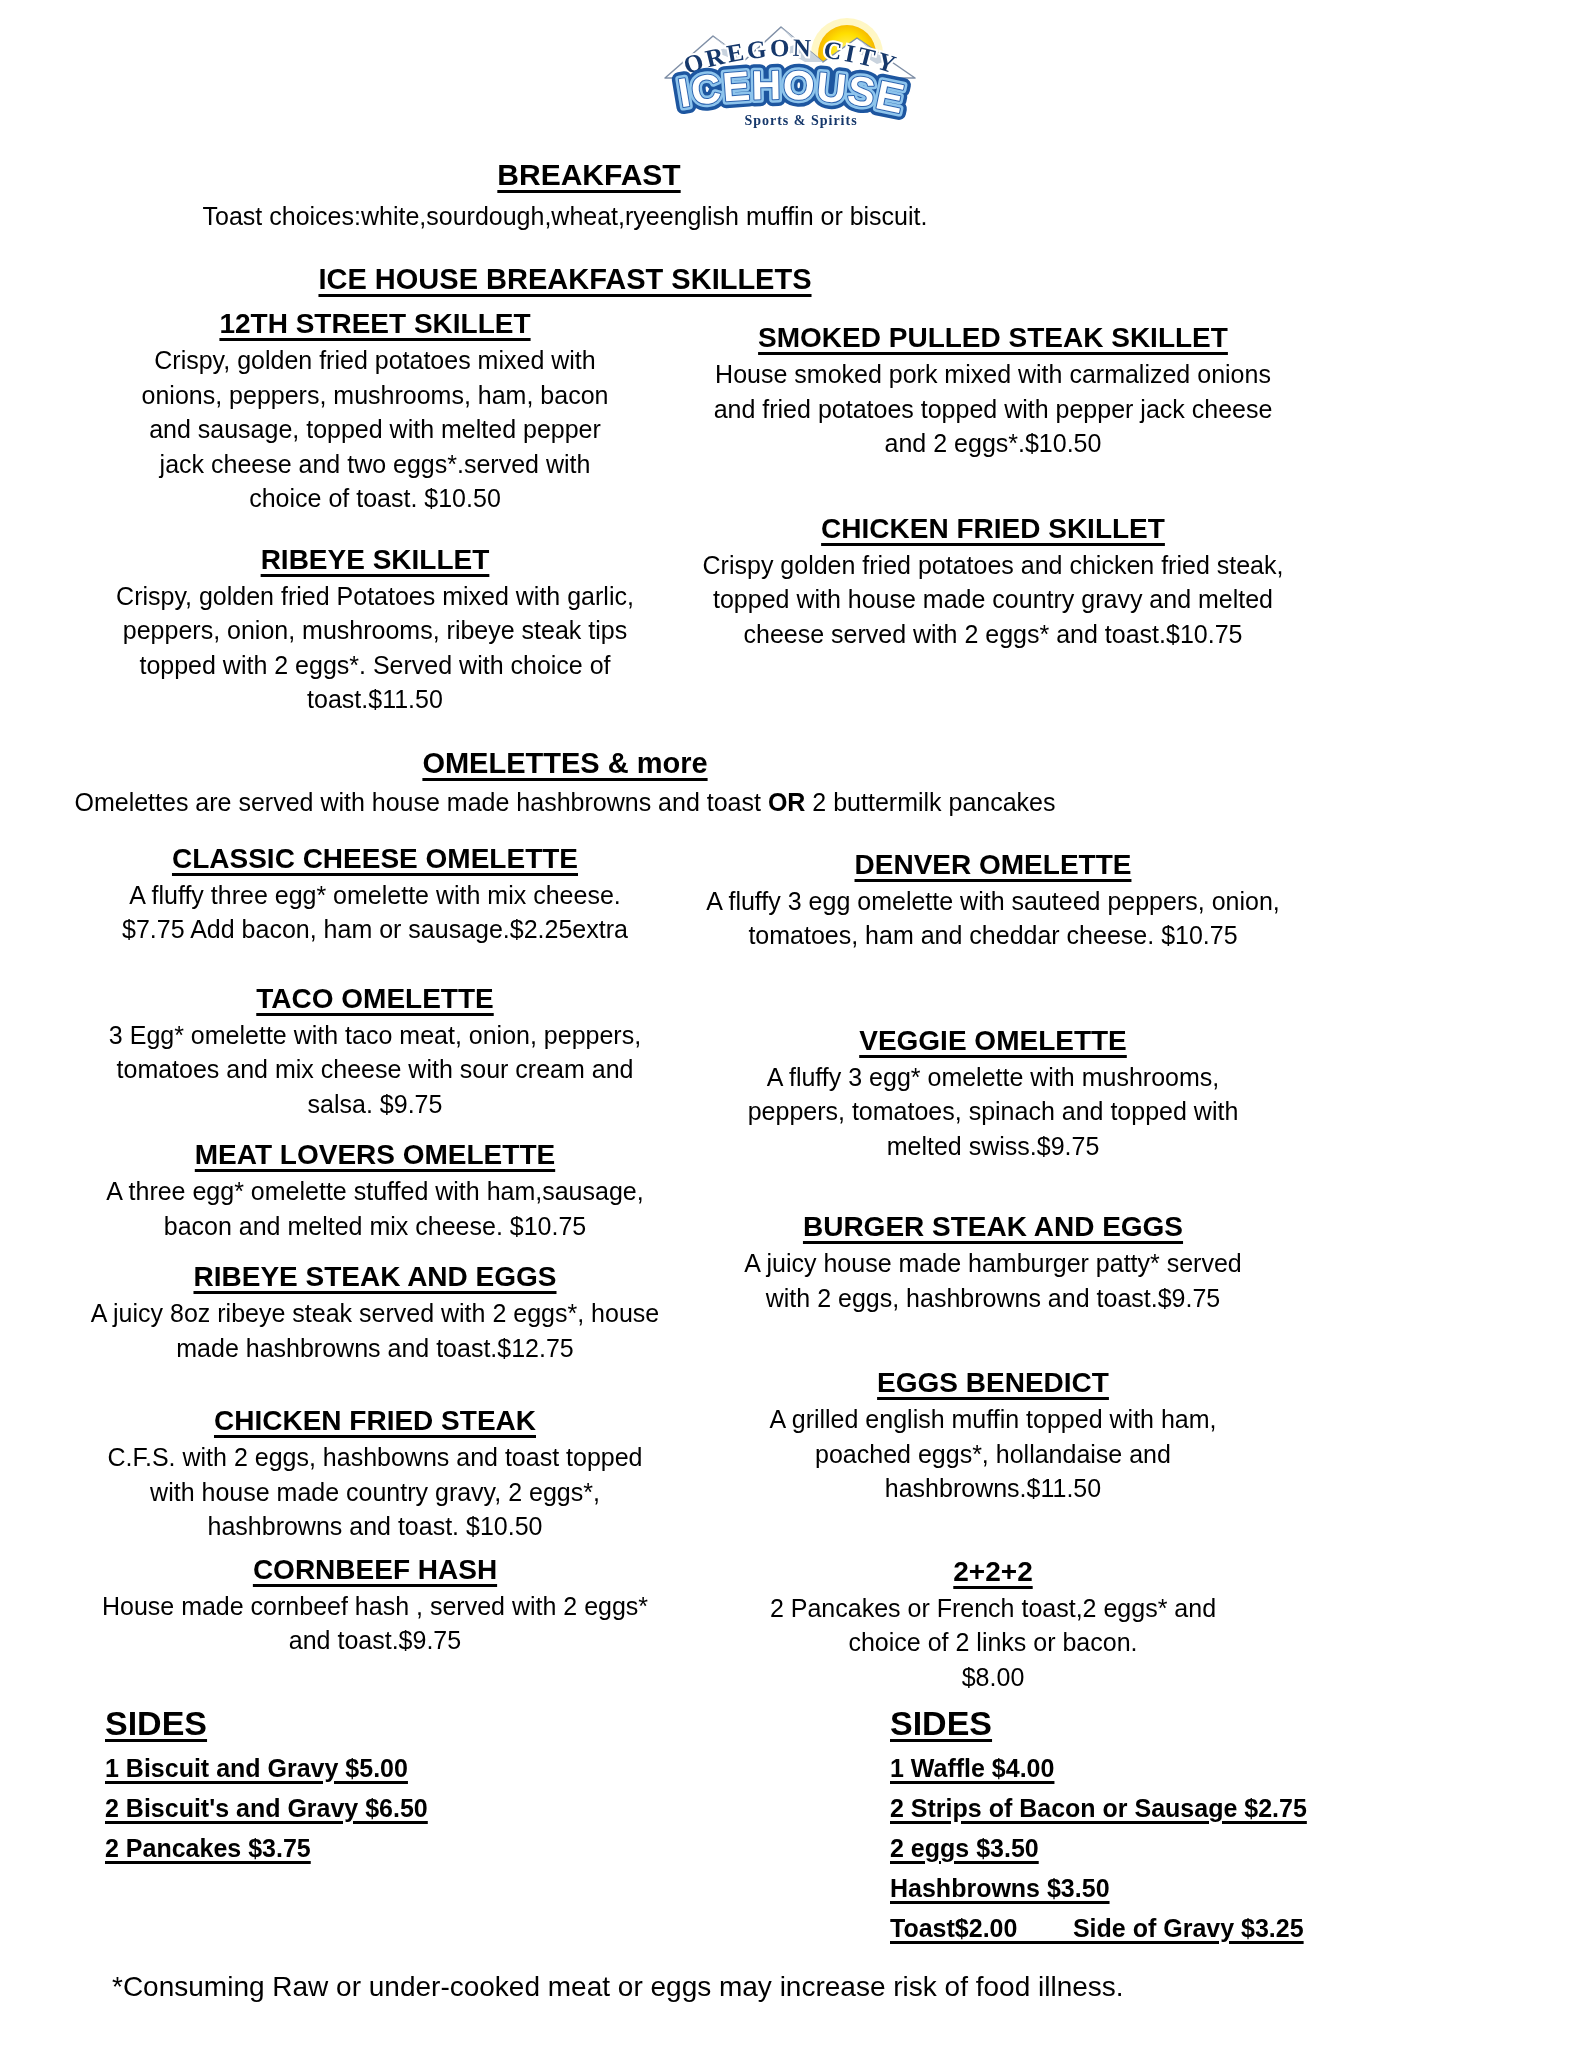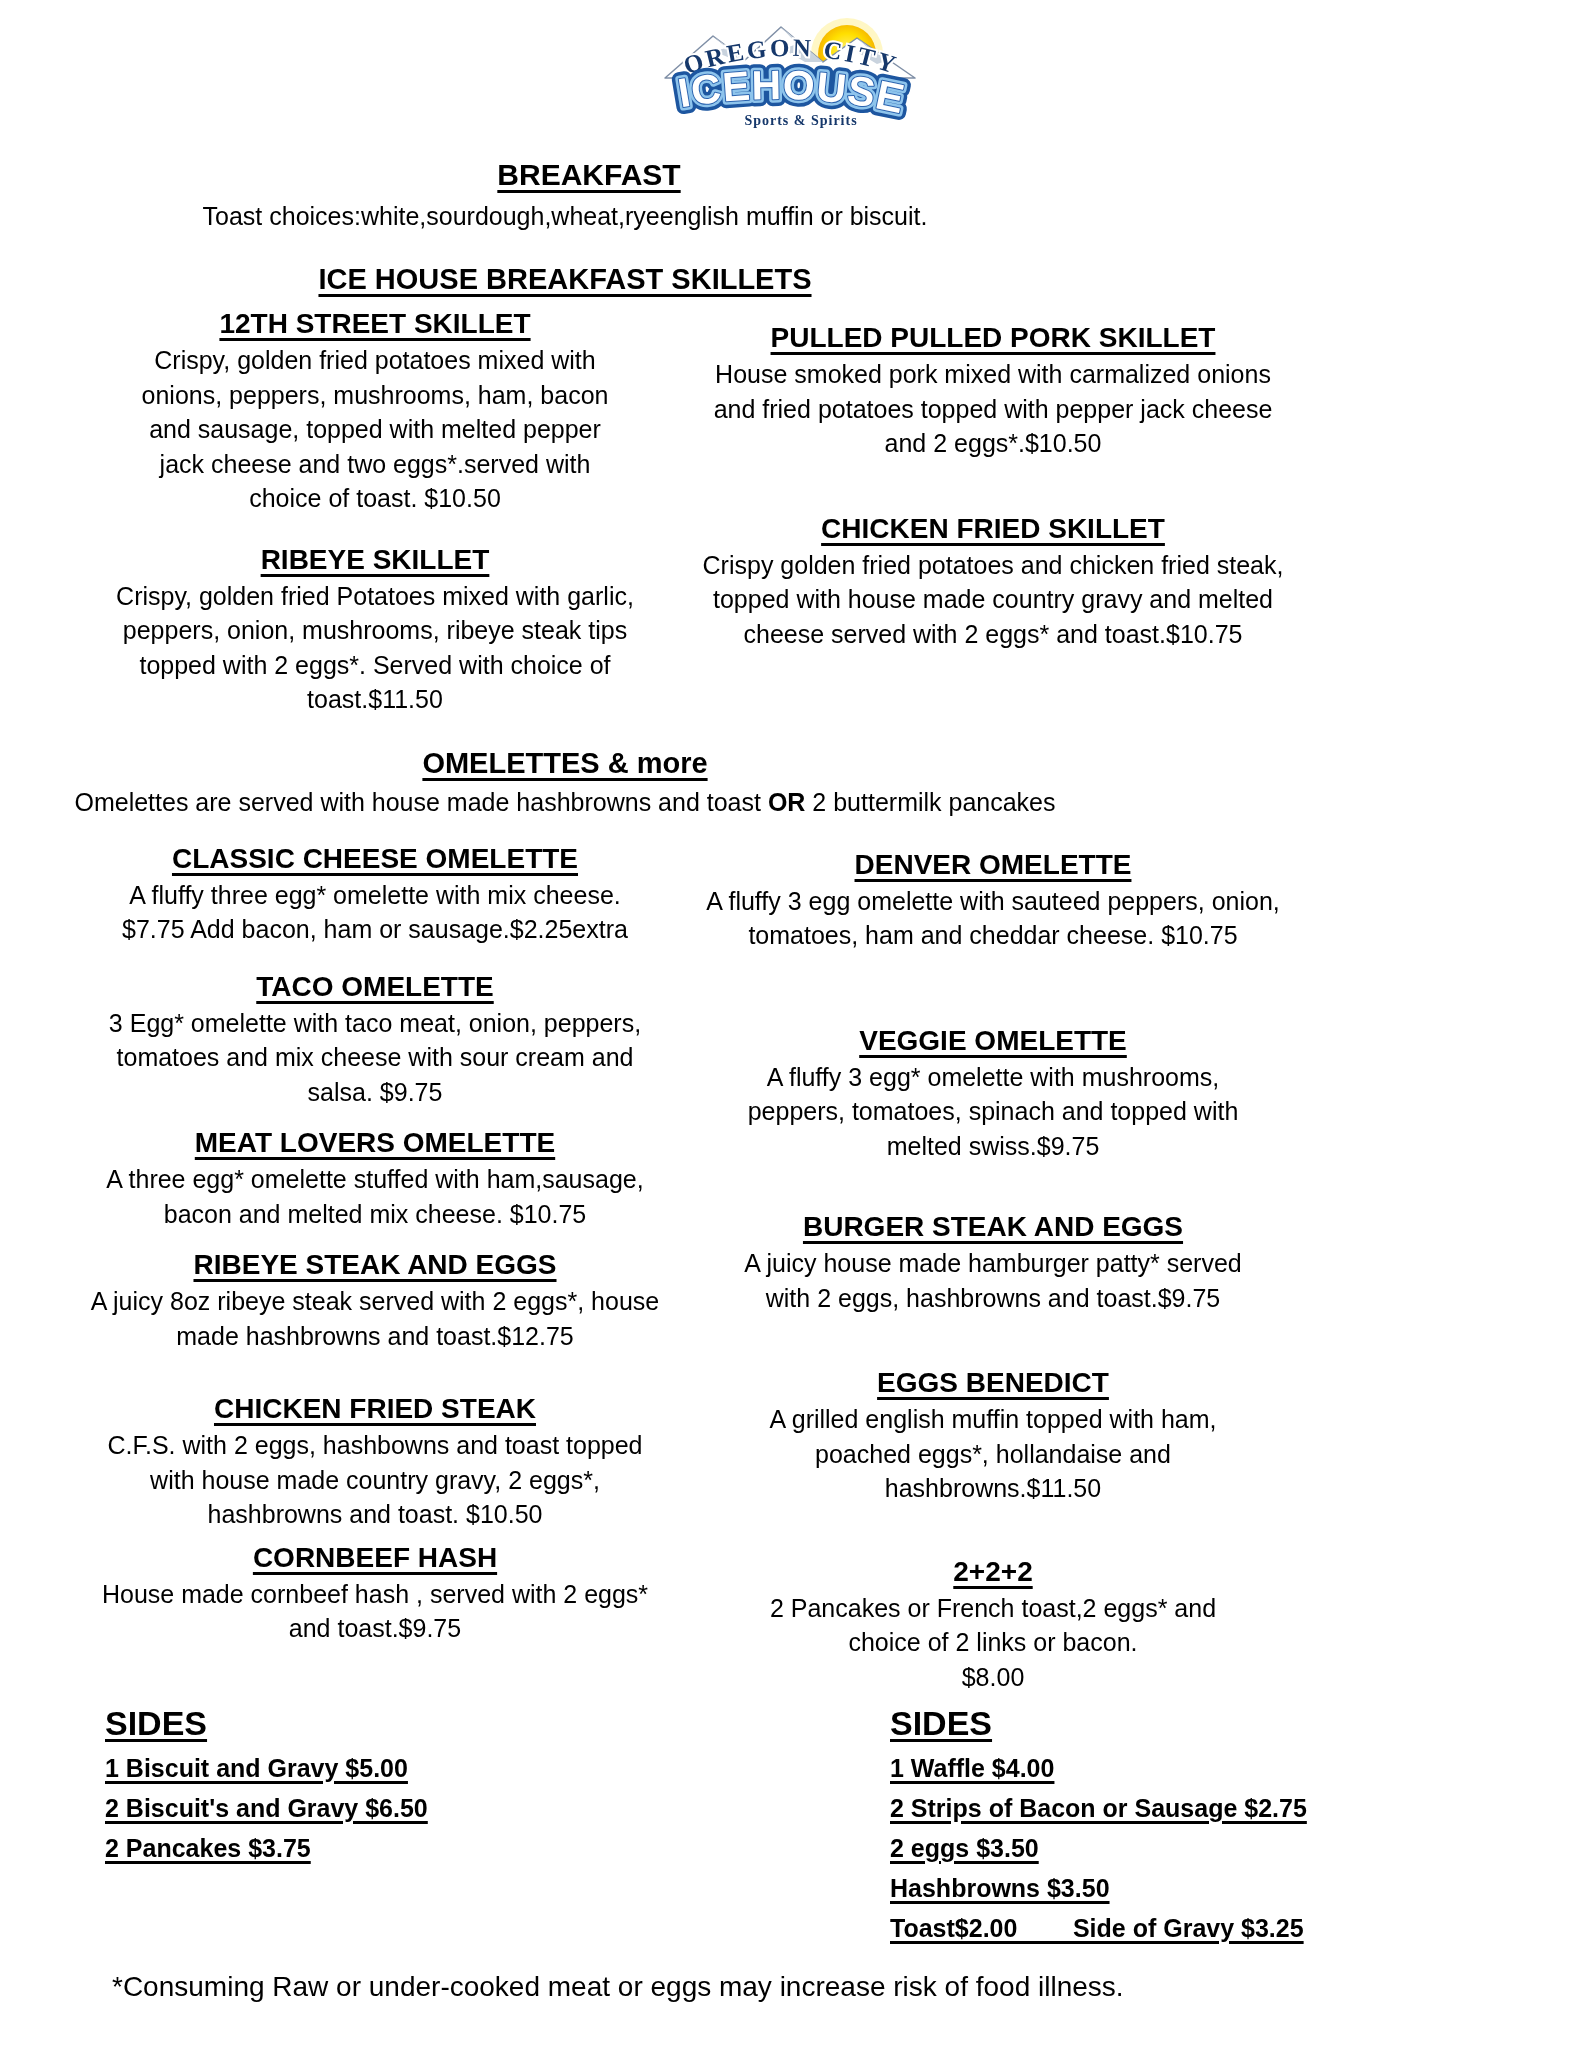--- a/index.html
+++ b/index.html
@@ -108,40 +108,40 @@
         <div class="item-name">12TH STREET SKILLET</div>
         <div class="item-desc" style="max-width:480px;">Crispy, golden fried potatoes mixed with onions, peppers, mushrooms, ham, bacon and sausage, topped with melted pepper jack cheese and two eggs*.served with choice of toast. $10.50</div>
       </div>
       <div class="item" style="margin-top:28px;">
         <div class="item-name">RIBEYE SKILLET</div>
         <div class="item-desc" style="max-width:580px;">Crispy, golden fried Potatoes mixed with garlic, peppers, onion, mushrooms, ribeye steak tips topped with 2 eggs*. Served with choice of toast.$11.50</div>
       </div>
     </div>
     <div class="col">
       <div class="item" style="margin-top:14px;">
-        <div class="item-name">PULLED PULLED PORK SKILLET</div>
+        <div class="item-name">SMOKED PULLED STEAK SKILLET</div>
         <div class="item-desc" style="max-width:580px;">House smoked pork mixed with carmalized onions and fried potatoes topped with pepper jack cheese and 2 eggs*.$10.50</div>
       </div>
       <div class="item" style="margin-top:52px;">
         <div class="item-name">CHICKEN FRIED SKILLET</div>
         <div class="item-desc" style="max-width:600px;">Crispy golden fried potatoes and chicken fried steak, topped with house made country gravy and melted cheese served with 2 eggs* and toast.$10.75</div>
       </div>
     </div>
   </div>
 
   <div class="center-narrow section-title" style="margin-top:30px;">OMELETTES &amp; more</div>
   <div class="center-narrow omelette-note"><span>Omelettes are served with house made hashbrowns and toast </span><b>OR</b><span> 2 buttermilk pancakes</span></div>
 
   <div class="grid" style="margin-top:26px;">
     <div class="col">
       <div class="item">
         <div class="item-name">CLASSIC CHEESE OMELETTE</div>
         <div class="item-desc" style="max-width:560px;">A fluffy three egg* omelette with mix cheese. $7.75 Add bacon, ham or sausage.$2.25extra</div>
       </div>
-      <div class="item" style="margin-top:24px;">
+      <div class="item" style="margin-top:36px;">
         <div class="item-name">TACO OMELETTE</div>
         <div class="item-desc" style="max-width:540px;">3 Egg* omelette with taco meat, onion, peppers, tomatoes and mix cheese with sour cream and salsa. $9.75</div>
       </div>
       <div class="item" style="margin-top:18px;">
         <div class="item-name">MEAT LOVERS OMELETTE</div>
         <div class="item-desc" style="max-width:560px;">A three egg* omelette stuffed with ham,sausage, bacon and melted mix cheese. $10.75</div>
       </div>
       <div class="item" style="margin-top:18px;">
         <div class="item-name">RIBEYE STEAK AND EGGS</div>
         <div class="item-desc" style="max-width:580px;">A juicy 8oz ribeye steak served with 2 eggs*, house made hashbrowns and  toast.$12.75</div>

